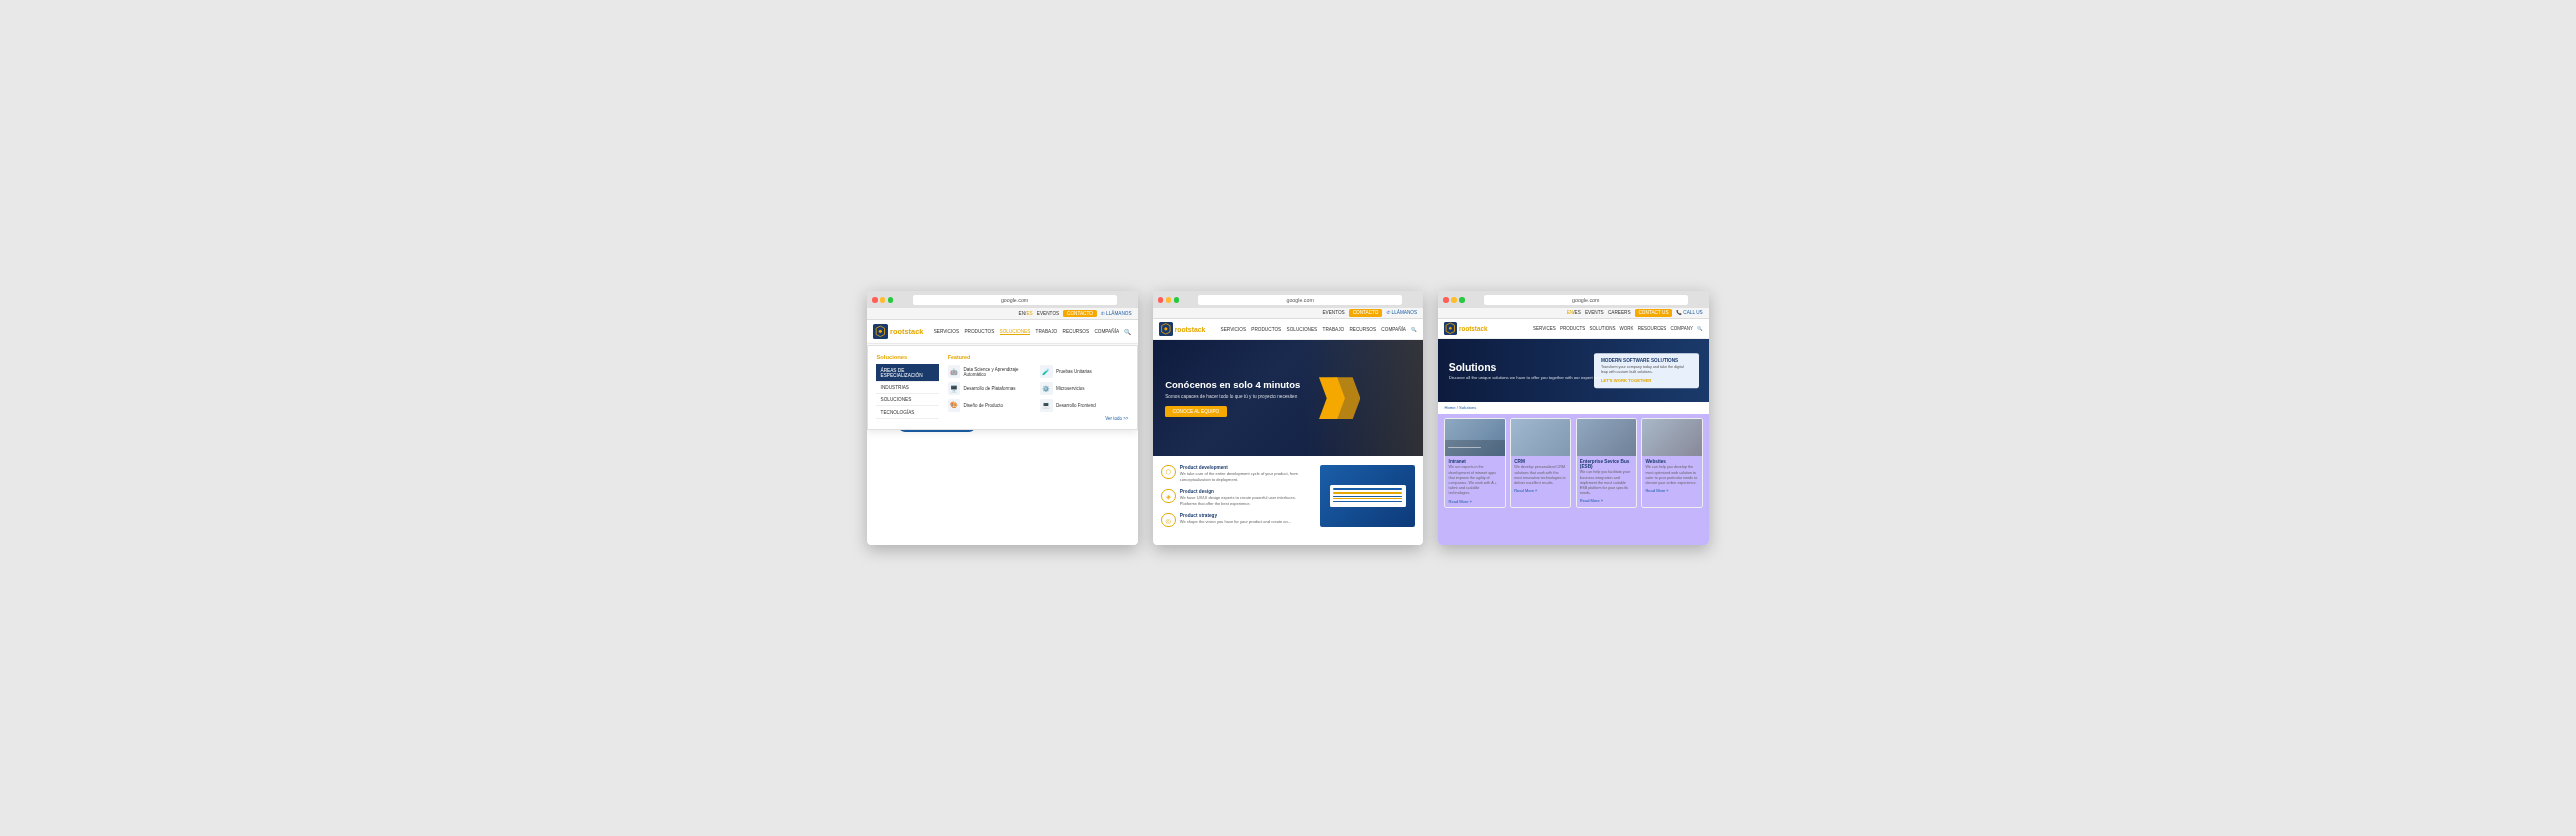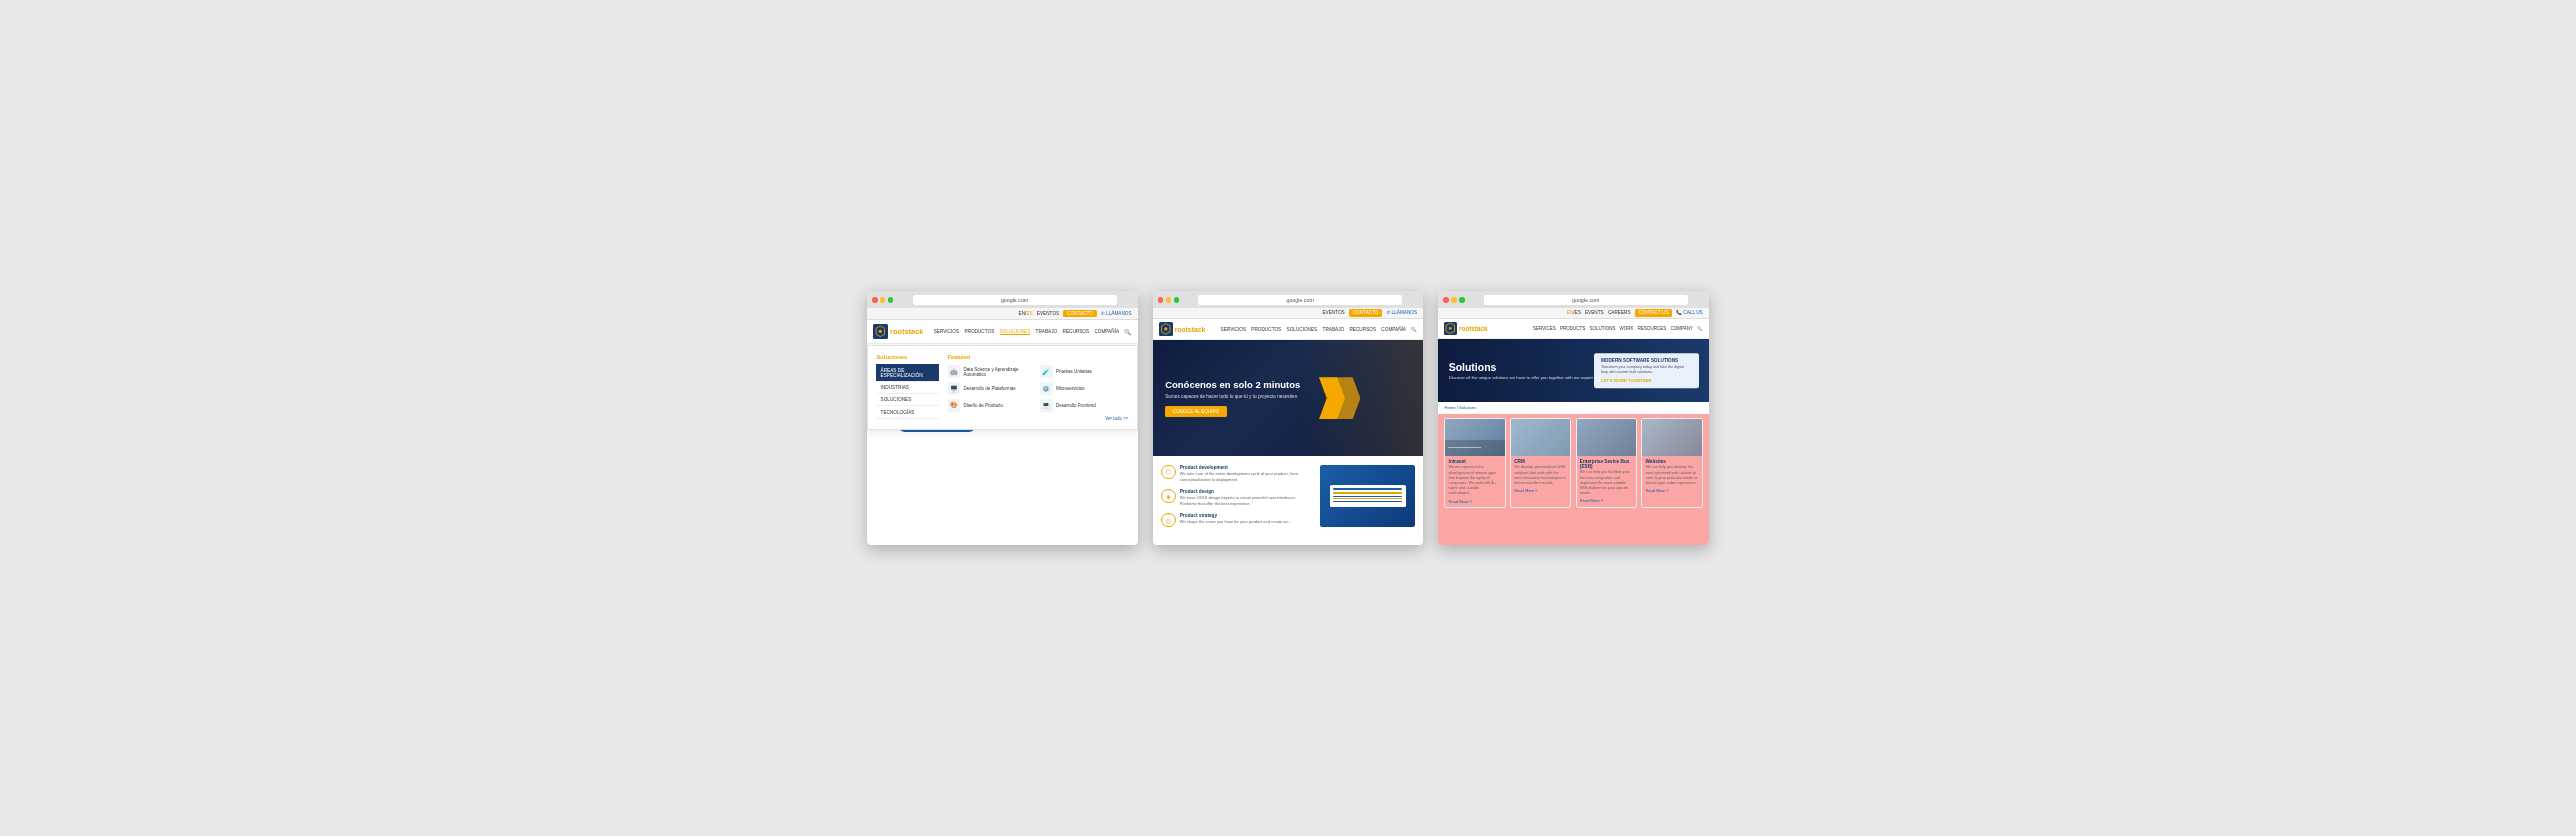--- a/index.html
+++ b/index.html
@@ -430,21 +430,21 @@
       background: #e5a800;
       border-radius: 1.1px;
       margin-bottom: 1.6px;
     }
     .win2 .mock-screen-line.blue { background: #1a5ea8; }
     .win2 .mock-screen-line.thin { height: 1.1px; }
 
     
     .win3 .site-content {
       min-height: 237px;
-      background: #fca5a5;
+      background: #c4b5fd;
       overflow: hidden;
     }
     .win3 .top-bar {
       display: flex;
       justify-content: flex-end;
       align-items: center;
       padding: 1.6px 6.3px;
       background: #f5f5f5;
       font-size: 4.7px;
       gap: 4.2px;
@@ -753,21 +753,21 @@
           <span class="search-icon">🔍</span>
         </div>
       </div>
       <div class="hero">
         <div class="hero-bg-person"></div>
         <div class="hero-chevrons">
           <div class="chevron"></div>
           <div class="chevron" style="opacity:0.7;margin-left:-10.5px"></div>
         </div>
         <div class="hero-content">
-          <div class="hero-title">Conócenos en solo 2 minutos</div>
+          <div class="hero-title">Conócenos en solo 4 minutos</div>
           <div class="hero-subtitle">Somos capaces de hacer todo lo que tú y tu proyecto necesiten</div>
           <div class="hero-btn">CONOCE AL EQUIPO</div>
         </div>
       </div>
       <div class="services-section">
         <div style="flex:1; display:flex; flex-direction:column; gap:6.3px;">
           <div class="service-item">
             <div class="service-icon">⬡</div>
             <div class="service-text">
               <h4>Product development</h4>

